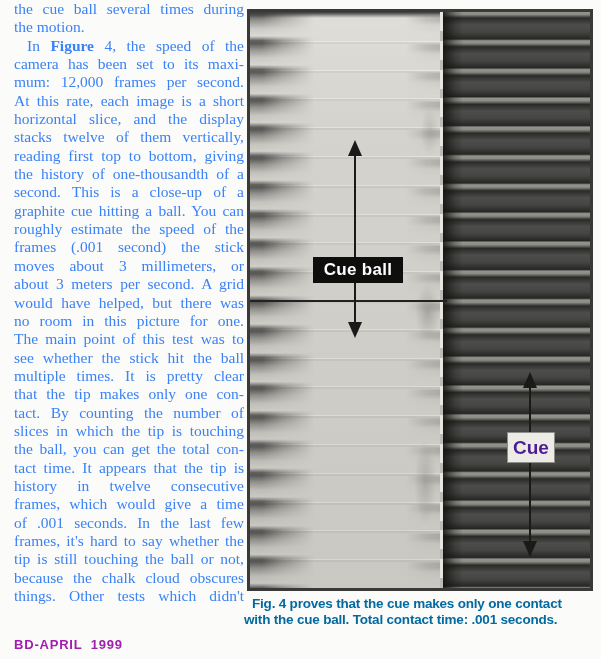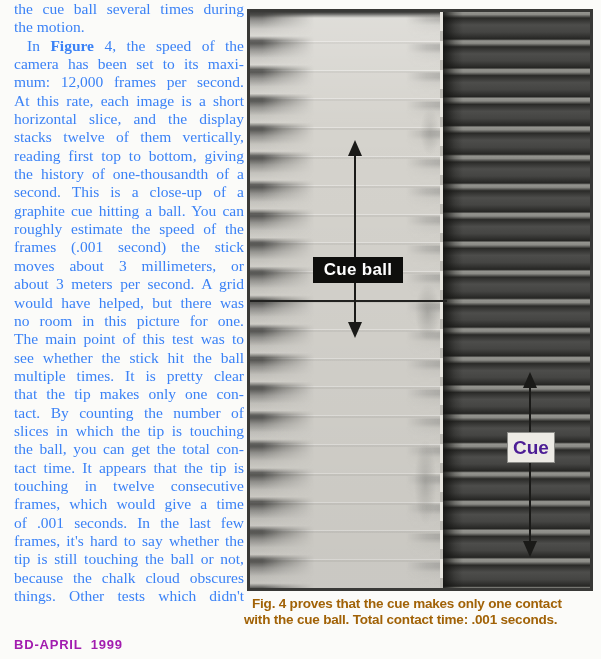--- a/index.html
+++ b/index.html
@@ -118,21 +118,21 @@
   .ph-label.light{
     left:258px;top:421px;width:46px;height:29px;line-height:29px;
     background:#edebe5;color:#4c1d95;font-size:19px;
     box-shadow:0 0 0 1px #8d8d89;
   }
 
   
   .caption{
     position:absolute;left:244px;top:596px;width:354px;
     font-family:"Liberation Sans",sans-serif;font-weight:bold;
-    font-size:13.5px;line-height:15.5px;color:#a16207;letter-spacing:-.2px;
+    font-size:13.5px;line-height:15.5px;color:#0369a1;letter-spacing:-.2px;
   }
   .caption .cap-line:first-child{padding-left:8px;}
   .page-footer{
     position:absolute;left:14px;top:637px;
     font-family:"Liberation Sans",sans-serif;font-weight:bold;
     font-size:13px;color:#a21caf;letter-spacing:.8px;word-spacing:4px;
   }
 </style>
 </head>
 <body>
@@ -159,21 +159,21 @@
       <div class="tline">would have helped, but there was</div>
       <div class="tline">no room in this picture for one.</div>
       <div class="tline">The main point of this test was to</div>
       <div class="tline">see whether the stick hit the ball</div>
       <div class="tline">multiple times. It is pretty clear</div>
       <div class="tline">that the tip makes only one con-</div>
       <div class="tline">tact. By counting the number of</div>
       <div class="tline">slices in which the tip is touching</div>
       <div class="tline">the ball, you can get the total con-</div>
       <div class="tline">tact time. It appears that the tip is</div>
-      <div class="tline">touching in twelve consecutive</div>
+      <div class="tline">history in twelve consecutive</div>
       <div class="tline">frames, which would give a time</div>
       <div class="tline">of .001 seconds. In the last few</div>
       <div class="tline">frames, it's hard to say whether the</div>
       <div class="tline">tip is still touching the ball or not,</div>
       <div class="tline">because the chalk cloud obscures</div>
       <div class="tline">things. Other tests which didn't</div>
     </div>
 
   <figure class="photo-wrap">
     <div class="photo">

